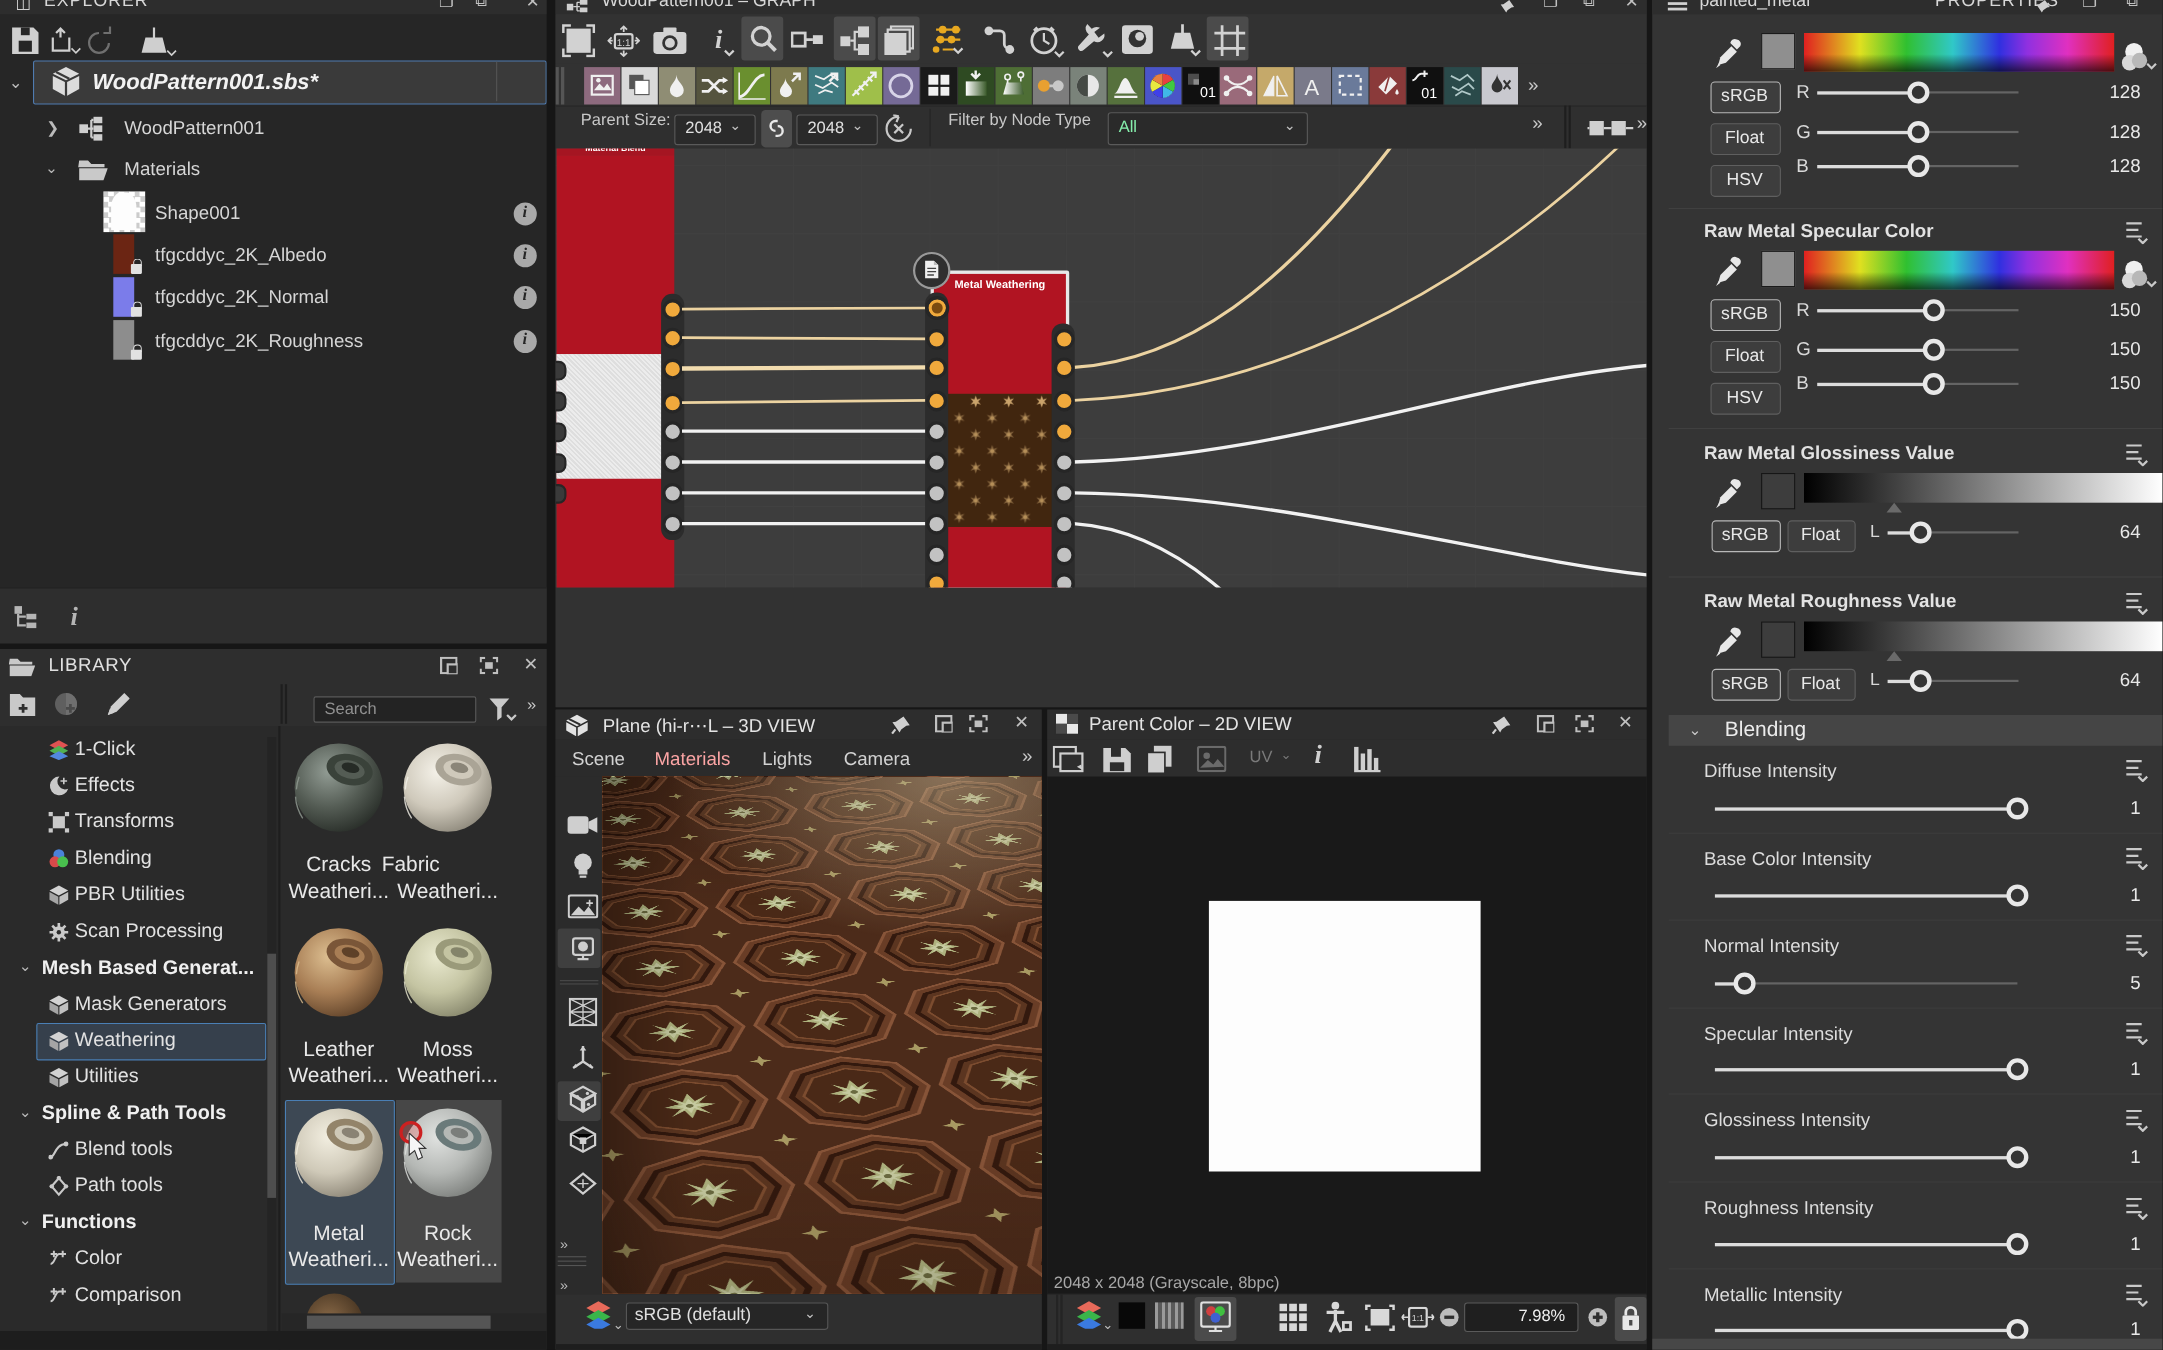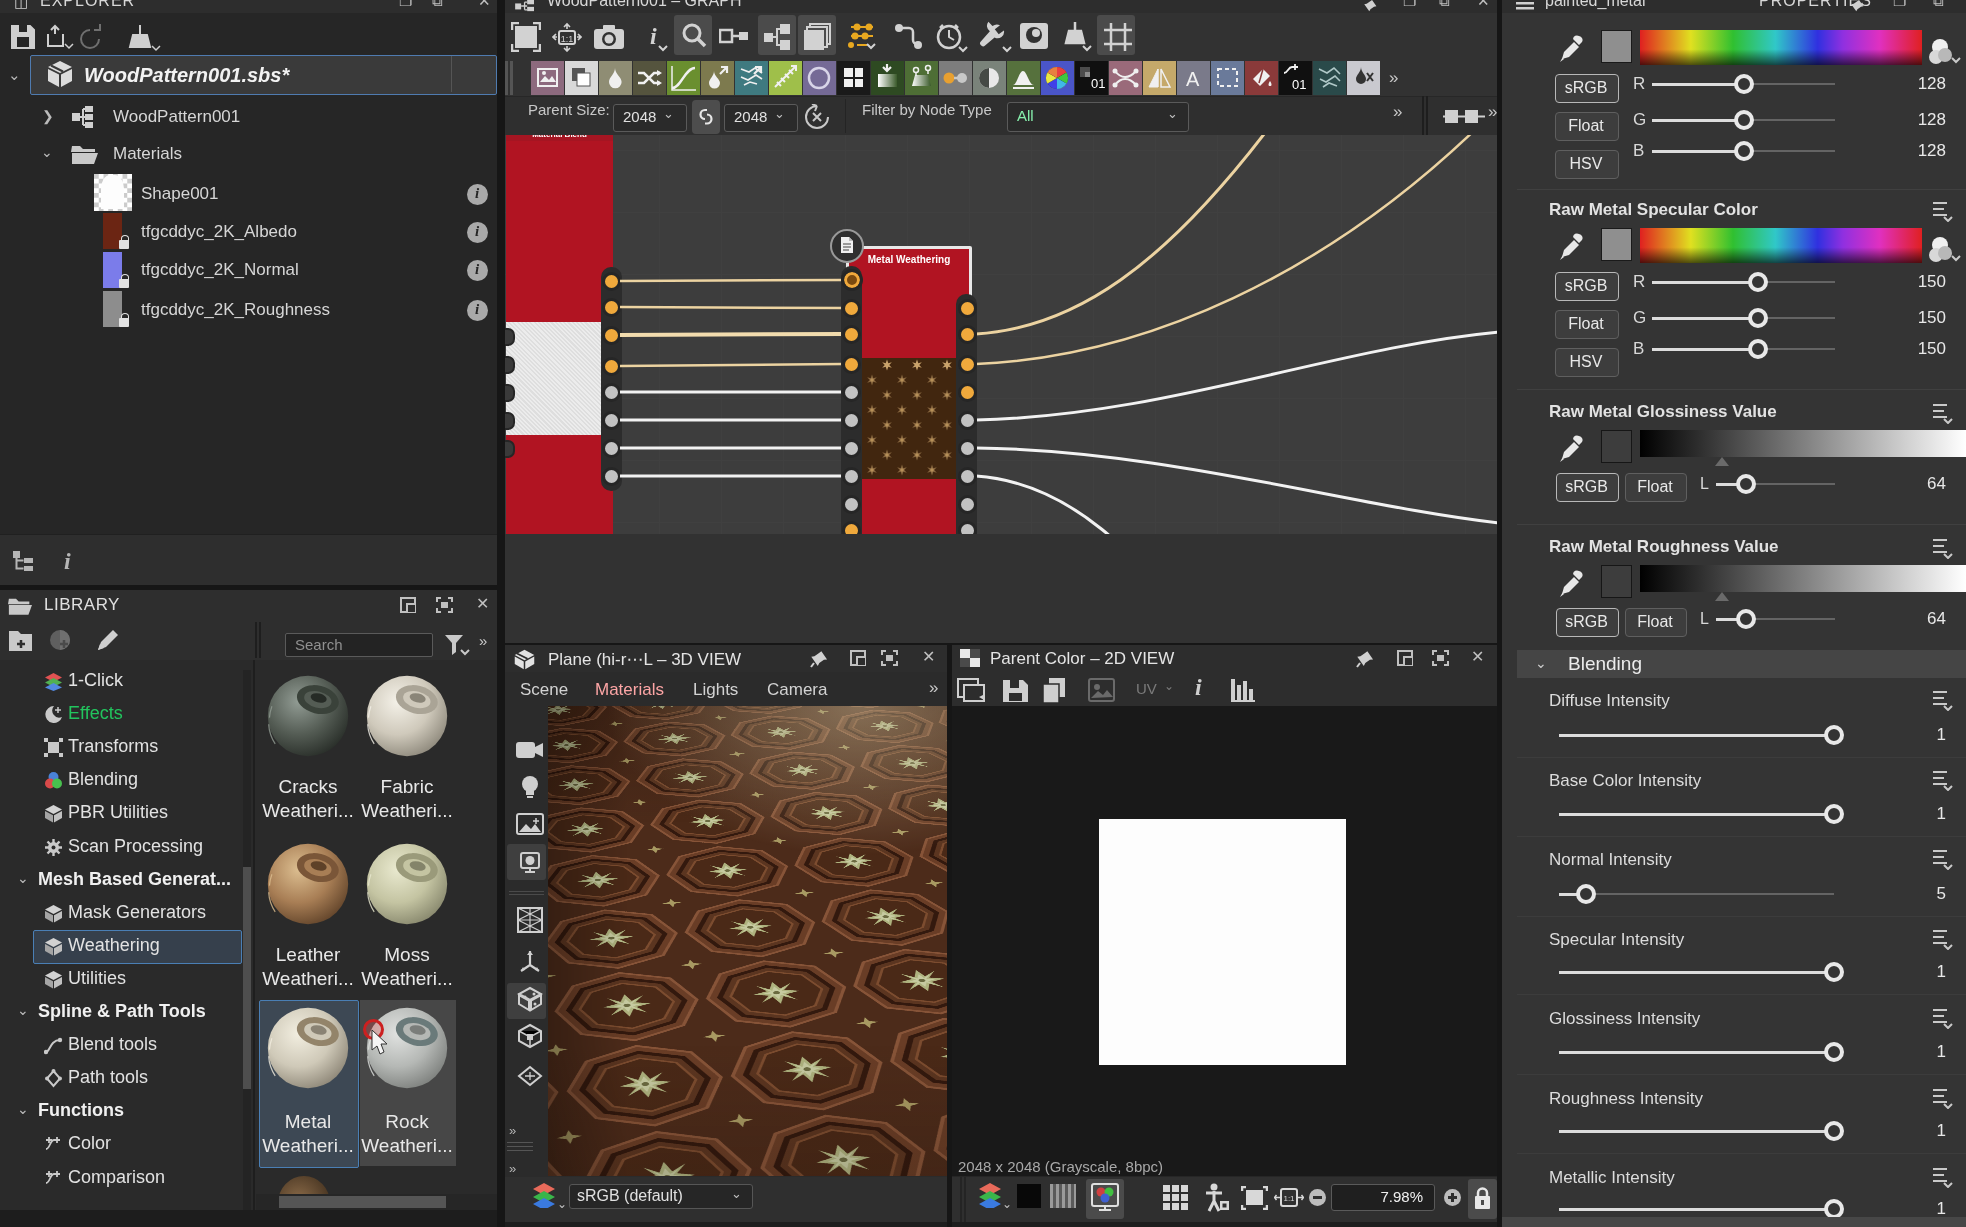--- a/index.html
+++ b/index.html
@@ -161,21 +161,21 @@
       </div>
       <div class="txt" style="left:68px;top:80px;font-size:18px;color:#e2e2e2">1-Click</div>
       <div class="ic" id="ci1" style="left:44px;top:115.1px;width:19px;height:19px">
         <svg width="19" height="19" viewBox="0 0 19 19">
           <path d="M10 1 a8.5 8.5 0 1 0 8 11 a7 7 0 0 1 -8 -11z" fill="#c9c9c9"></path>
           <g stroke="#c9c9c9" stroke-width="1.5">
             <path d="M14 2 v6 m-3 -3 h6"></path>
           </g>
         </svg>
       </div>
-      <div class="txt" style="left:68px;top:113.1px;font-size:18px;color:#22c55e">Effects</div>
+      <div class="txt" style="left:68px;top:113.1px;font-size:18px;color:#e5e5e5">Effects</div>
       <div class="ic" id="ci2" style="left:44px;top:148.2px;width:19px;height:19px">
         <svg width="19" height="19" viewBox="0 0 19 19">
           <rect x="4" y="4" width="11" height="11" fill="#c9c9c9"></rect>
           <g fill="#c9c9c9">
             <rect x="0" y="0" width="4" height="4"></rect>
             <rect x="15" y="0" width="4" height="4"></rect>
             <rect x="0" y="15" width="4" height="4"></rect>
             <rect x="15" y="15" width="4" height="4"></rect>
           </g>
         </svg>
@@ -356,21 +356,21 @@
         </radialGradient>
       </defs>
       <circle cx="50" cy="50" r="49" fill="url(#g407_458)"></circle>
       <ellipse cx="62" cy="30" rx="26" ry="17" fill="#6a7a7a" transform="rotate(14 62 30)"></ellipse>
       <ellipse cx="62" cy="30" rx="17" ry="10" fill="#b5b8b5" transform="rotate(14 62 30)"></ellipse>
       <ellipse cx="63" cy="28" rx="10" ry="5.5" fill="#7a7d7a" transform="rotate(14 63 28)"></ellipse>
       <path d="M2 60 a49 49 0 0 0 8 24 M6 38 a49 49 0 0 0 -3 14" stroke="#e0e2e0" stroke-width="1.5" fill="none" opacity="0.8"></path>
     </svg>
     <div class="txt" style="left:248px;top:186px;width:120px;text-align:center;font-size:19px;color:#e8e8e8">Cracks</div>
     <div class="txt" style="left:248px;top:210px;width:120px;text-align:center;font-size:19px;color:#e8e8e8">Weatheri...</div>
-    <div class="txt" style="left:347px;top:186px;width:120px;text-align:center;font-size:19px;color:#e8e8e8">Fabric</div>
+    <div class="txt" style="left:347px;top:186px;width:120px;font-size:19px;color:#e8e8e8">Fabric</div>
     <div class="txt" style="left:347px;top:210px;width:120px;text-align:center;font-size:19px;color:#e8e8e8">Weatheri...</div>
     <div class="txt" style="left:248px;top:354px;width:120px;text-align:center;font-size:19px;color:#e8e8e8">Leather</div>
     <div class="txt" style="left:248px;top:378px;width:120px;text-align:center;font-size:19px;color:#e8e8e8">Weatheri...</div>
     <div class="txt" style="left:347px;top:354px;width:120px;text-align:center;font-size:19px;color:#e8e8e8">Moss</div>
     <div class="txt" style="left:347px;top:378px;width:120px;text-align:center;font-size:19px;color:#e8e8e8">Weatheri...</div>
     <div class="txt" style="left:248px;top:521px;width:120px;text-align:center;font-size:19px;color:#e8e8e8">Metal</div>
     <div class="txt" style="left:248px;top:545px;width:120px;text-align:center;font-size:19px;color:#e8e8e8">Weatheri...</div>
     <div class="txt" style="left:347px;top:521px;width:120px;text-align:center;font-size:19px;color:#e8e8e8">Rock</div>
     <div class="txt" style="left:347px;top:545px;width:120px;text-align:center;font-size:19px;color:#e8e8e8">Weatheri...</div>
     <div class="a" style="left:278px;top:586px;width:52px;height:30px;border-radius:50% 50% 0 0/90% 90% 0 0;background:radial-gradient(circle at 40% 80%,#8a6a48,#3a2a1a)"></div>

